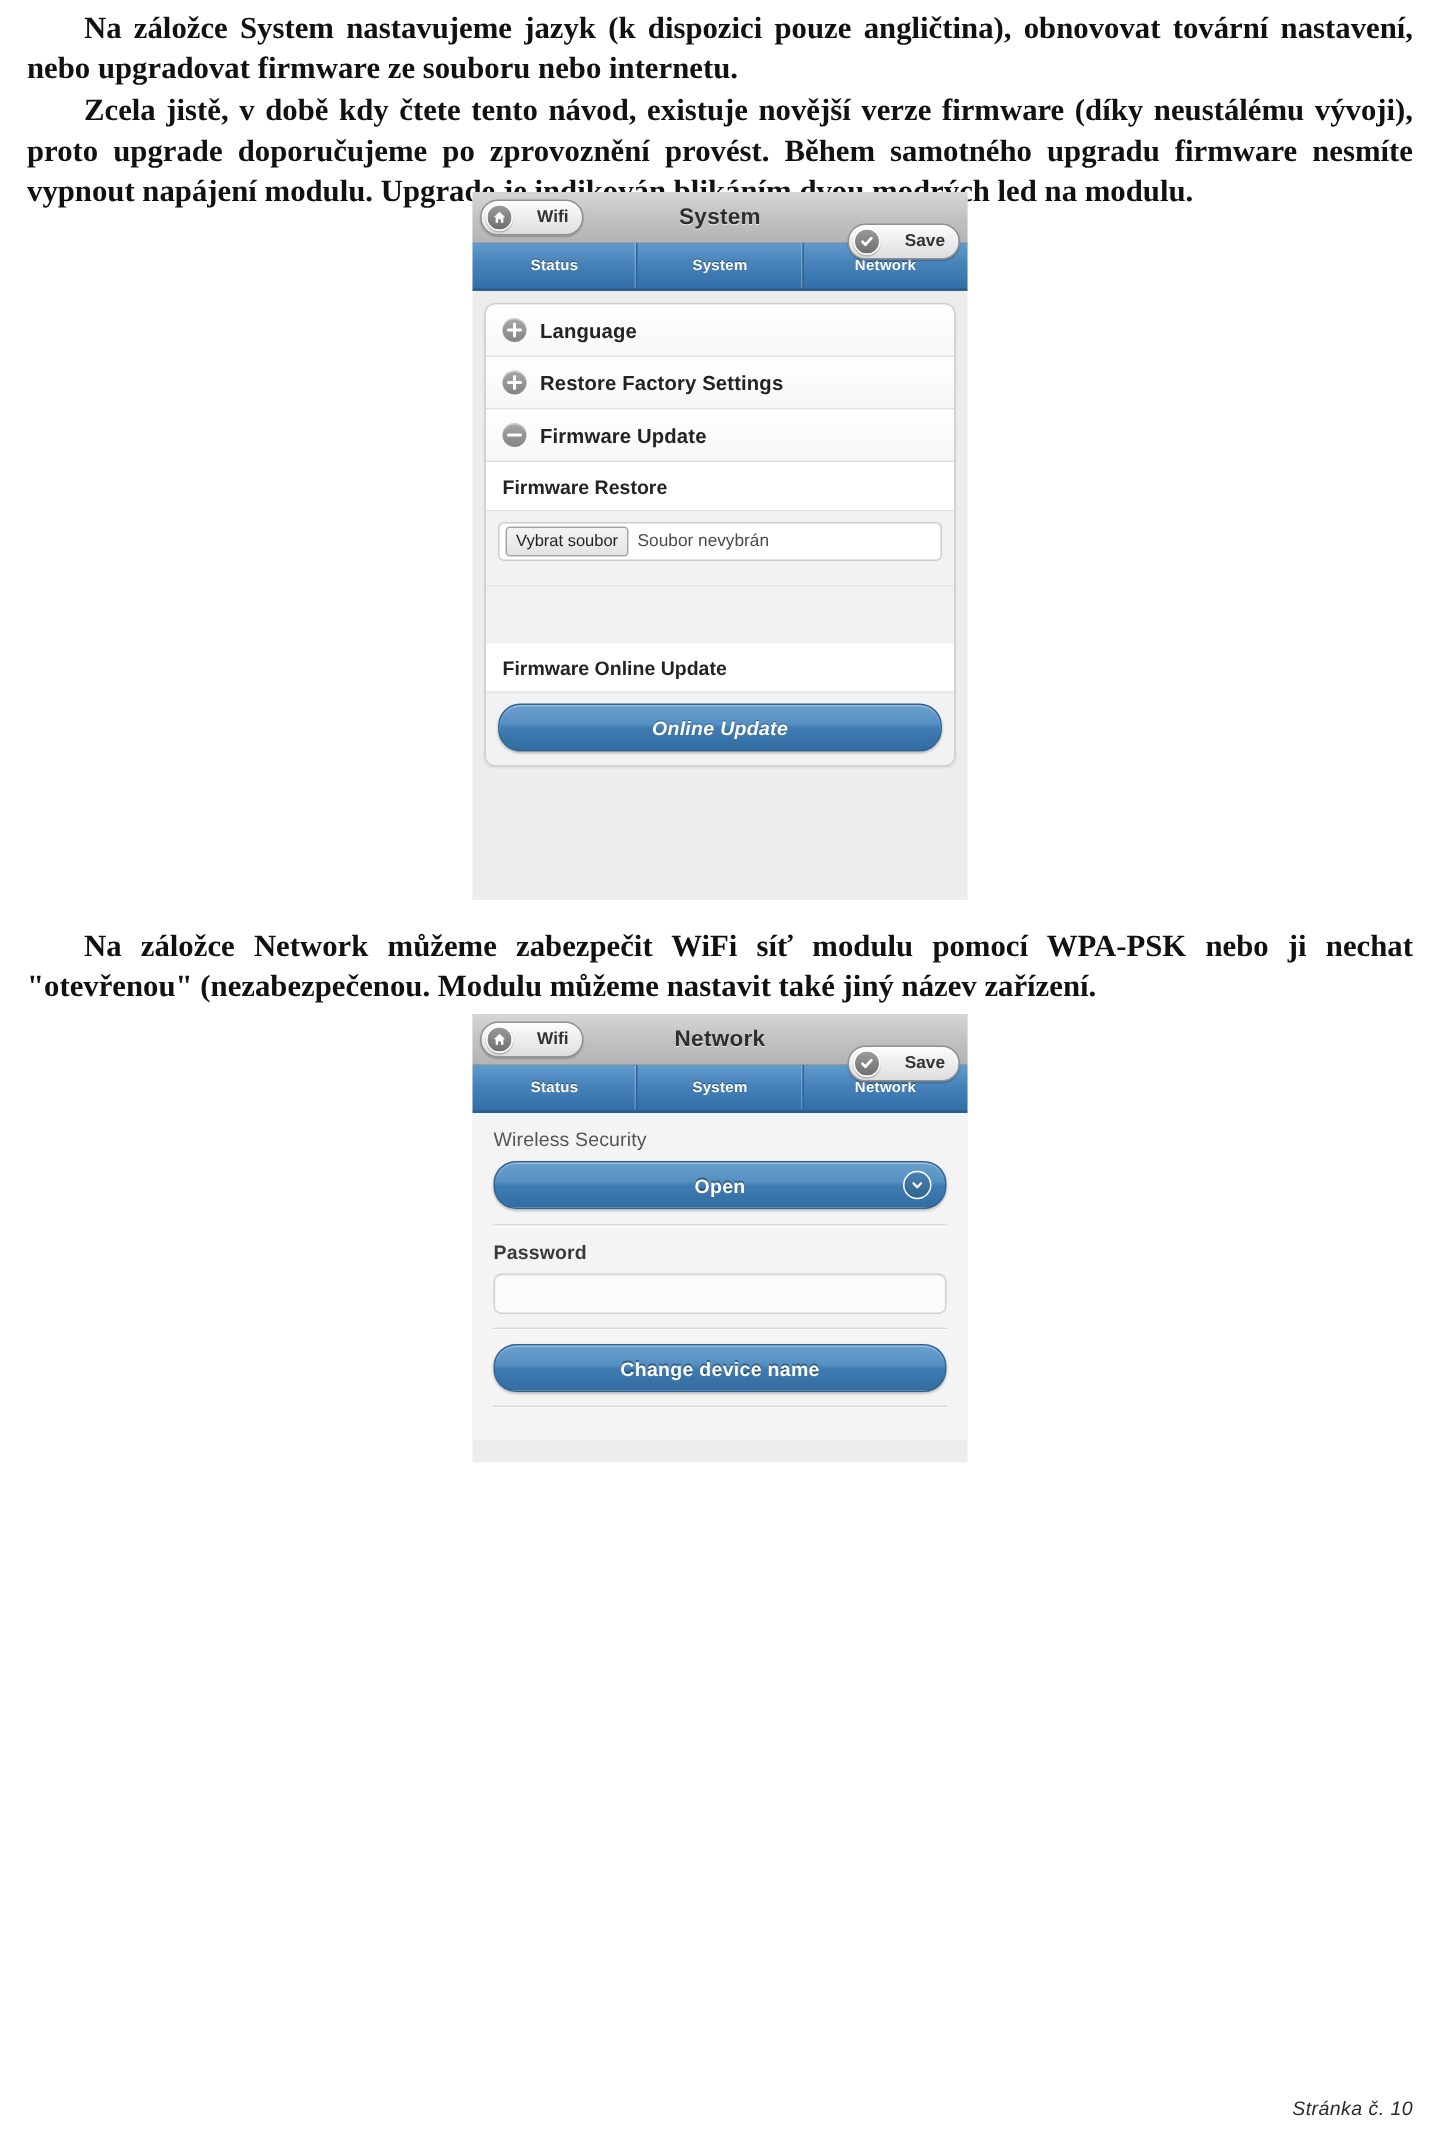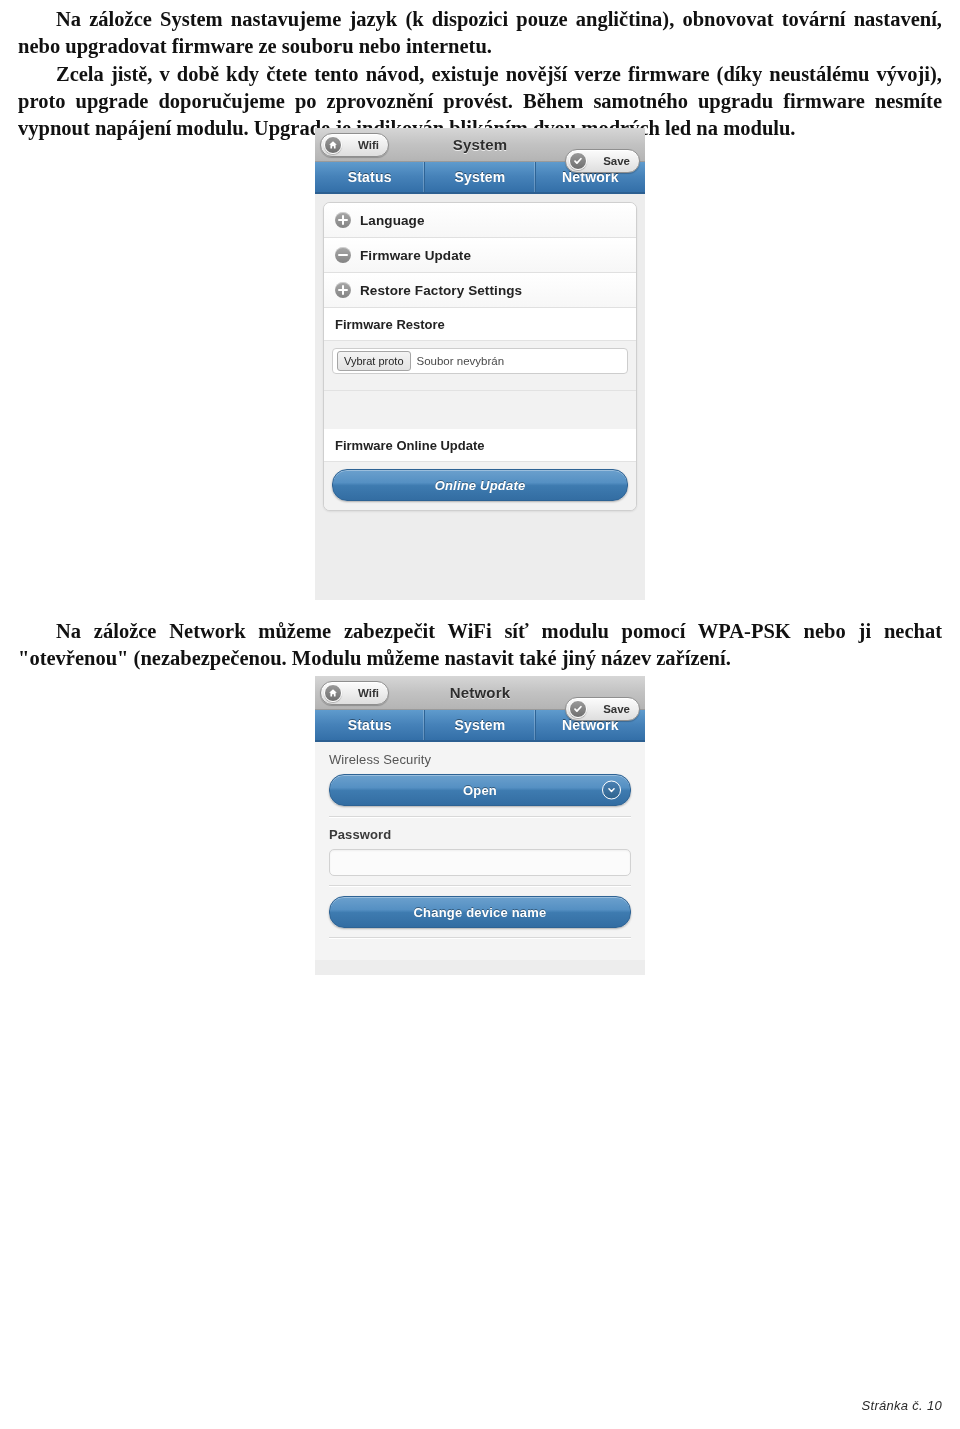--- a/index.html
+++ b/index.html
@@ -113,21 +113,21 @@
     display: flex;
     height: 30px;
     background: linear-gradient(to bottom, #5f9bcd 0%, #4682b9 48%, #336fa8 100%);
     border-bottom: 2px solid #2c5f91;
   }
   .ui-tab {
     flex: 1;
     display: flex;
     align-items: center;
     justify-content: center;
-    font-size: 14px;
+    font-size: 10px;
     font-weight: bold;
     color: #ffffff;
     text-shadow: 0 -1px 0 rgba(0,0,0,0.45);
     border-right: 1px solid #2e6496;
     box-shadow: inset -1px 0 0 rgba(255,255,255,0.22);
     cursor: pointer;
     letter-spacing: 0.2px;
   }
   .ui-tab:last-child { border-right: none; box-shadow: none; }
 
@@ -323,34 +323,34 @@
 
   <div class="ui-body">
     <div class="card">
 
       <div class="acc-row">
         <span class="acc-ico plus"></span>
         <span class="acc-label">Language</span>
       </div>
 
       <div class="acc-row">
+        <span class="acc-ico plus"></span>
+        <span class="acc-label">Restore Factory Settings</span>
+      </div>
+
+      <div class="acc-row">
         <span class="acc-ico"></span>
         <span class="acc-label">Firmware Update</span>
       </div>
 
-      <div class="acc-row">
-        <span class="acc-ico plus"></span>
-        <span class="acc-label">Restore Factory Settings</span>
-      </div>
-
       <div class="sec-head">Firmware Restore</div>
 
       <div class="sec-pad">
         <div class="fileinput">
-          <span class="fi-btn">Vybrat proto</span>
+          <span class="fi-btn">Vybrat soubor</span>
           <span class="fi-txt">Soubor nevybrán</span>
         </div>
       </div>
 
       <div class="filler"></div>
 
       <div class="sec-head">Firmware Online Update</div>
 
       <div class="sec-pad last">
         <div class="blue-btn">Online Update</div>

